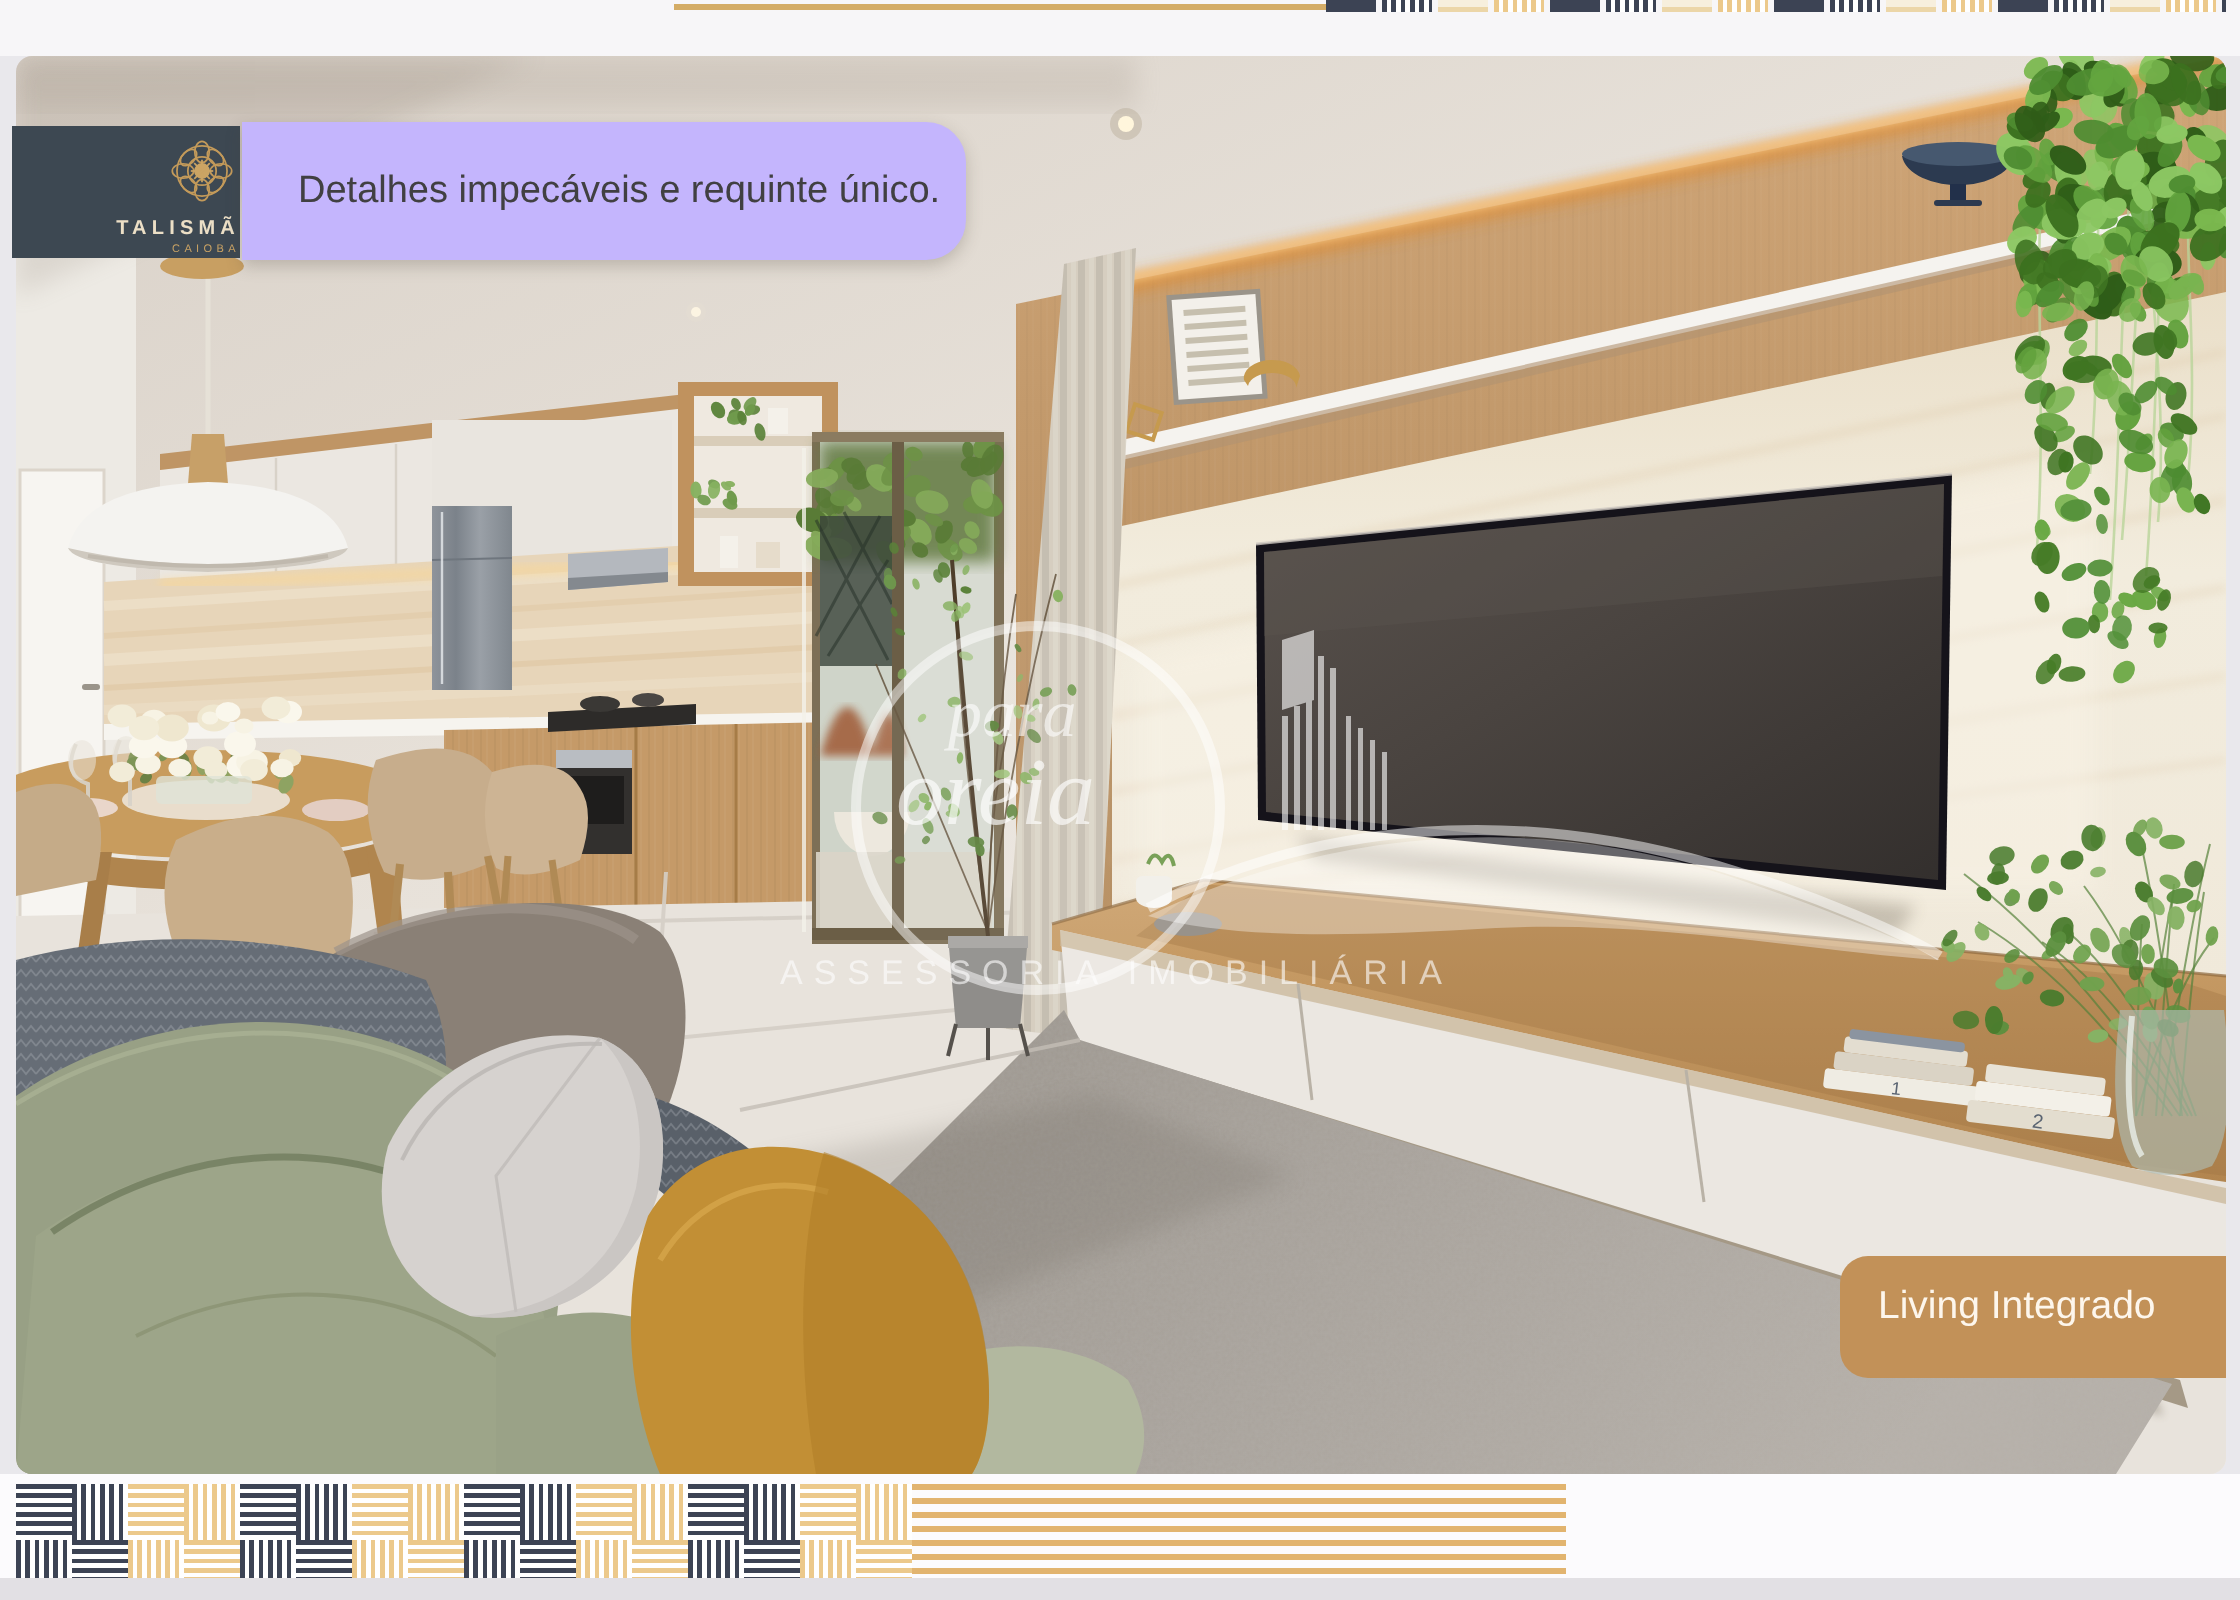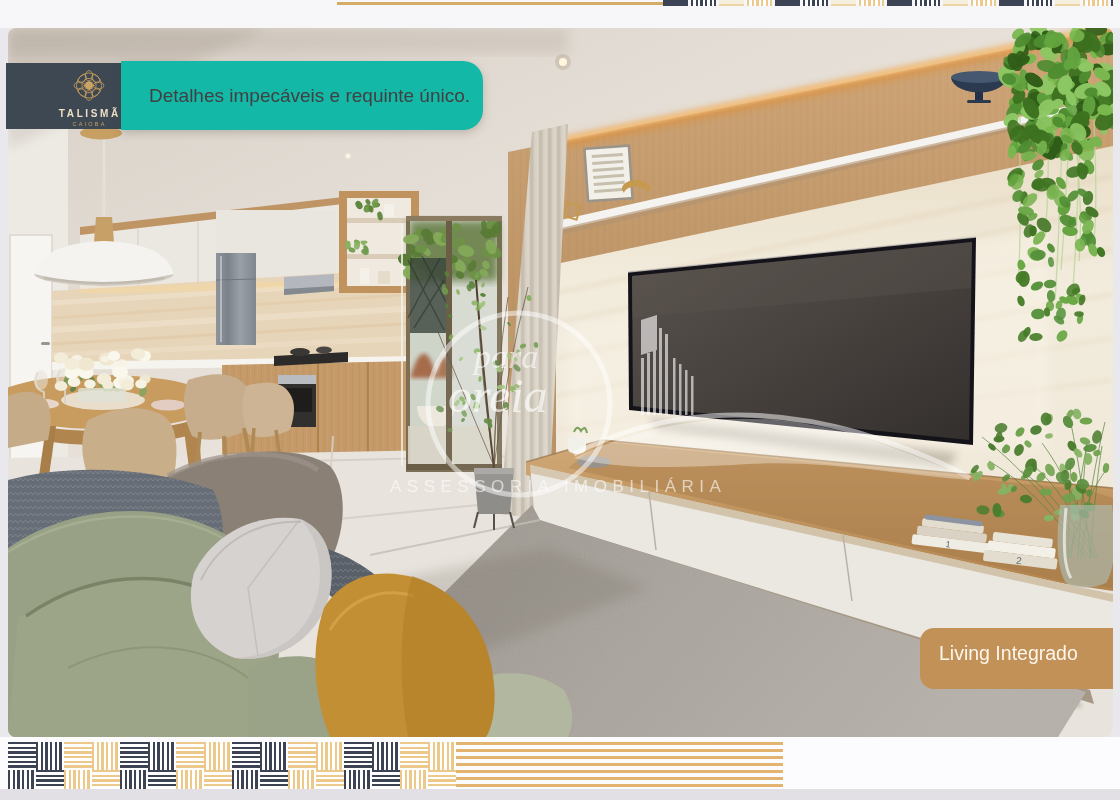--- a/index.html
+++ b/index.html
@@ -15,25 +15,25 @@
 .row{height:28px;white-space:nowrap;font-size:0;}
 #botpat{position:absolute;left:8px;top:742px;height:47px;overflow:hidden;white-space:nowrap;}
 #goldlines{position:absolute;left:456px;top:742px;width:327px;height:47px;background:repeating-linear-gradient(180deg,#e2b46f 0 2.8px,transparent 2.8px 7px);}
 #toppat{position:absolute;left:663px;top:0;width:450px;height:6px;overflow:hidden;}
 .tt{position:absolute;top:0;width:25px;height:6px;}
 .ns{background:#3c4354;}
 .nv2{background:repeating-linear-gradient(90deg,#3c4354 0 2.3px,#ffffff 2.3px 4.66px);}
 .gh2{background:linear-gradient(180deg,#f7efdd 0 60%,#ecd6a8 60% 100%);}
 .gv2{background:repeating-linear-gradient(90deg,#ecc98b 0 2.3px,#ffffff 2.3px 4.66px);}
 #topgold{position:absolute;left:337px;top:2px;width:326px;height:2.5px;background:#d4ac66;}
-#logo{position:absolute;left:6px;top:63px;width:114px;height:66px;background:#3d4852;text-align:center;padding-left:16px;}
+#logo{position:absolute;left:6px;top:63px;width:114px;height:66px;background:#3d4852;text-align:right;padding-left:0;}
 #logo .inner{margin-left:19px;}
 #logo .t1{font-size:10px;font-weight:bold;letter-spacing:2.6px;color:#ecdfc6;margin-top:0px;text-indent:2.6px;}
 #logo .t2{font-size:5.5px;letter-spacing:2.2px;color:#c9a264;margin-top:1.5px;text-indent:2.2px;}
-#banner{position:absolute;left:121px;top:61px;width:362px;height:69px;background:#14b8a6;border-radius:0 20px 20px 0;box-shadow:0 3px 8px rgba(80,70,60,.25);}
+#banner{position:absolute;left:121px;top:61px;width:362px;height:69px;background:#c4b5fd;border-radius:0 20px 20px 0;box-shadow:0 3px 8px rgba(80,70,60,.25);}
 #banner div{font-size:19px;color:#414042;line-height:69px;padding-left:28px;white-space:nowrap;}
 #label{position:absolute;left:920px;top:628px;width:193px;height:61px;background:#c29158;border-radius:14px 0 0 14px;}
 #label div{font-size:19.5px;color:#fdf6ec;line-height:50px;padding-left:19px;}
 </style></head>
 <body>
 <div id="stage">
 <div id="topband"></div>
 <div id="botband"></div>
 <div id="graybot"></div>
 <div id="photo">

